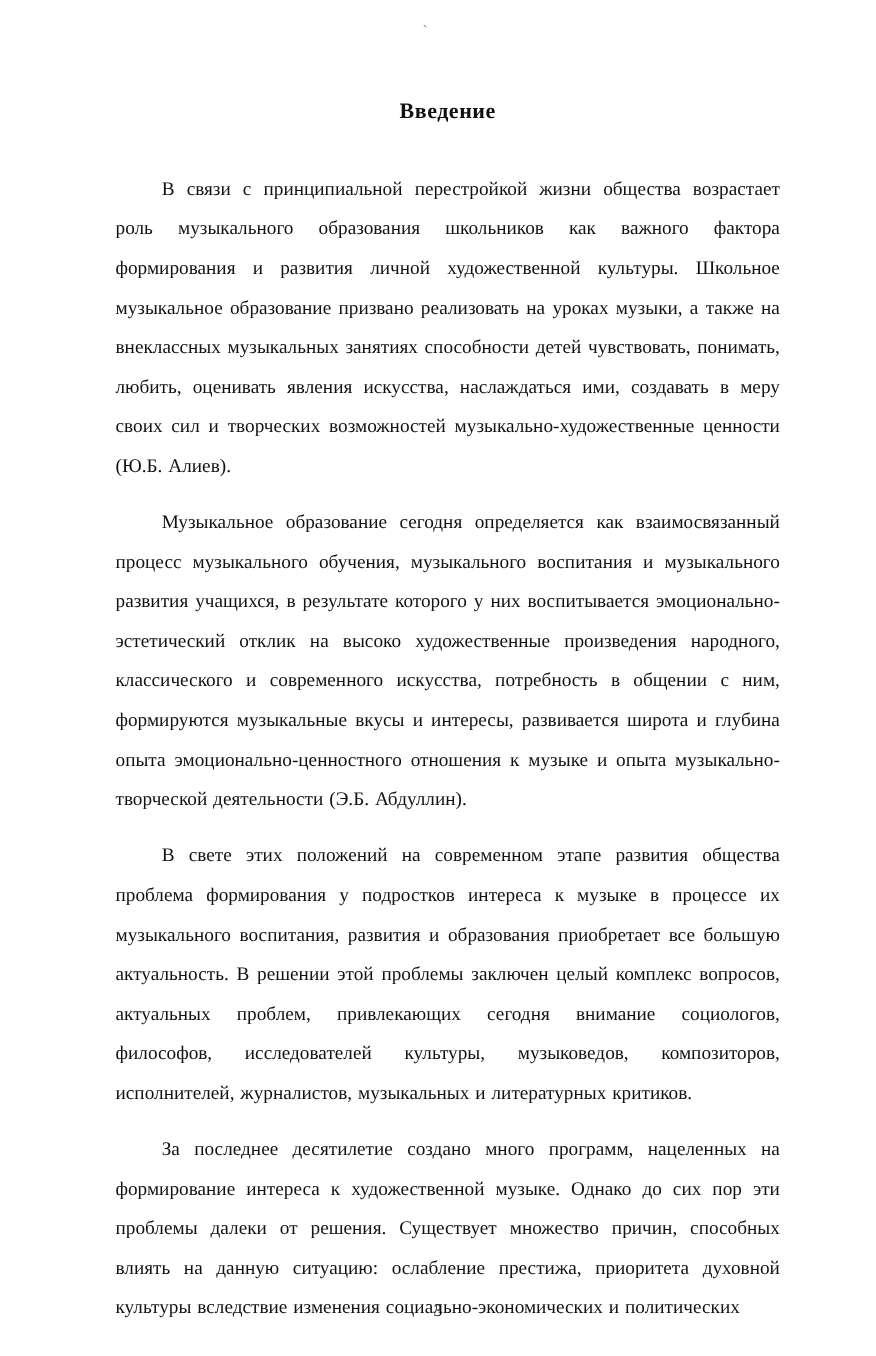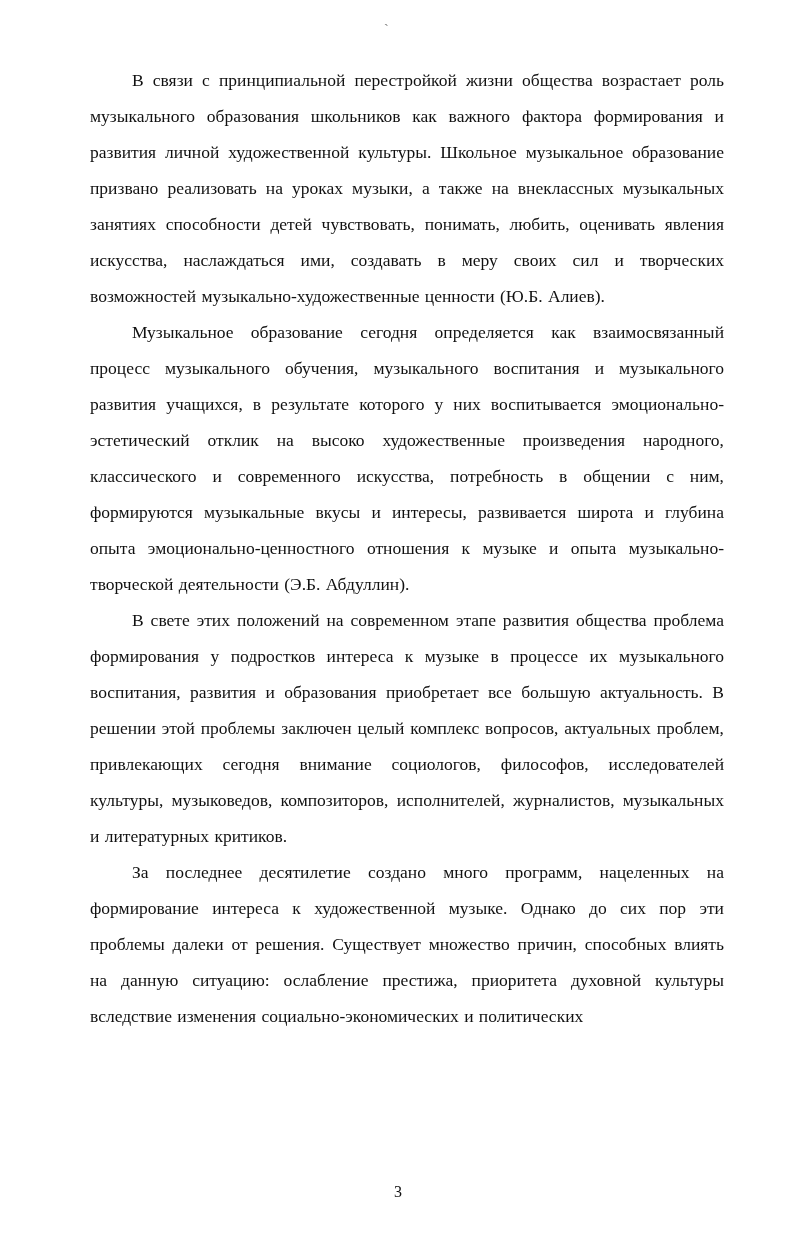--- a/index.html
+++ b/index.html
@@ -27,21 +27,21 @@
     color: #777;
   }
   .doc-title {
     font-size: 20px;
     font-weight: bold;
     text-align: center;
     margin: 28px 0 40px 0;
     letter-spacing: 0.5px;
   }
   .doc-body p {
-    margin: 0;
+    margin: 15px;
     font-size: 17.5px;
     line-height: 36px;
     text-align: justify;
     text-indent: 42px;
     word-spacing: 1px;
   }
   .page-number {
     position: absolute;
     bottom: 32px;
     left: 0;
@@ -51,20 +51,21 @@
     color: #111111;
   }
 </style>
 </head>
 <body>
 
 <div class="page">
 
   <span class="scan-artifact">`</span>
 
+  <h1 class="doc-title">Введение</h1>
 
   <div class="doc-body">
     <p>В связи с принципиальной перестройкой жизни общества возрастает роль музыкального образования школьников как важного фактора формирования и развития личной художественной культуры. Школьное музыкальное образование призвано реализовать на уроках музыки, а также на внеклассных музыкальных занятиях способности детей чувствовать, понимать, любить, оценивать явления искусства, наслаждаться ими, создавать в меру своих сил и творческих возможностей музыкально-художественные ценности (Ю.Б. Алиев).</p>
     <p>Музыкальное образование сегодня определяется как взаимосвязанный процесс музыкального обучения, музыкального воспитания и музыкального развития учащихся, в результате которого у них воспитывается эмоционально-эстетический отклик на высоко художественные произведения народного, классического и современного искусства, потребность в общении с ним, формируются музыкальные вкусы и интересы, развивается широта и глубина опыта эмоционально-ценностного отношения к музыке и опыта музыкально-творческой деятельности (Э.Б. Абдуллин).</p>
     <p>В свете этих положений на современном этапе развития общества проблема формирования у подростков интереса к музыке в процессе их музыкального воспитания, развития и образования приобретает все большую актуальность. В решении этой проблемы заключен целый комплекс вопросов, актуальных проблем, привлекающих сегодня внимание социологов, философов, исследователей культуры, музыковедов, композиторов, исполнителей, журналистов, музыкальных и литературных критиков.</p>
     <p>За последнее десятилетие создано много программ, нацеленных на формирование интереса к художественной музыке. Однако до сих пор эти проблемы далеки от решения. Существует множество причин, способных влиять на данную ситуацию: ослабление престижа, приоритета духовной культуры вследствие изменения социально-экономических и политических</p>
   </div>
 
   <div class="page-number">3</div>
 

